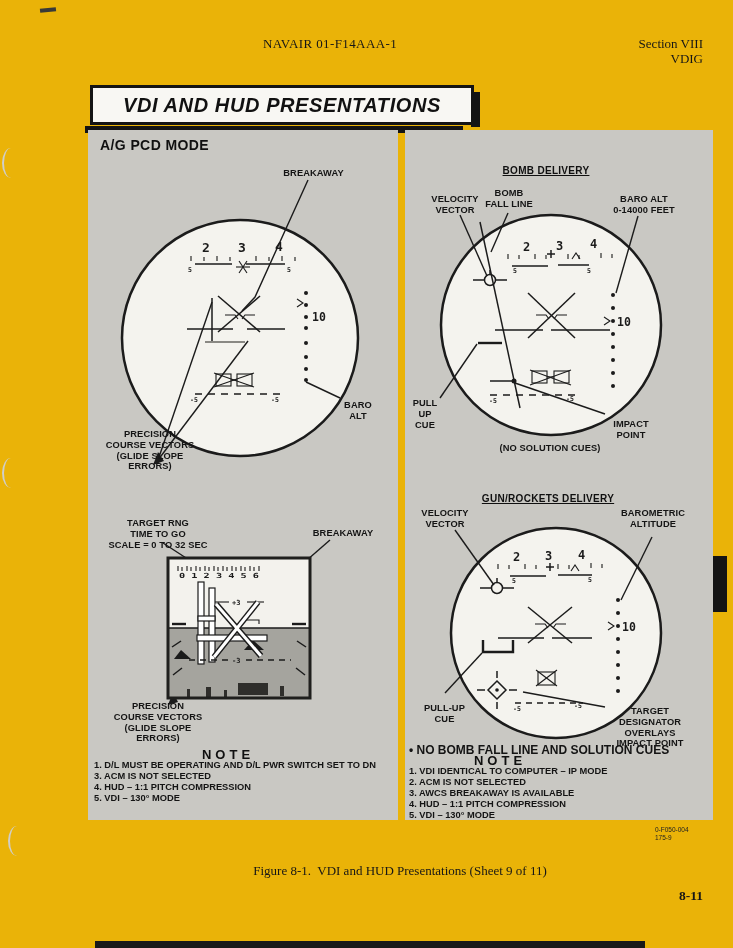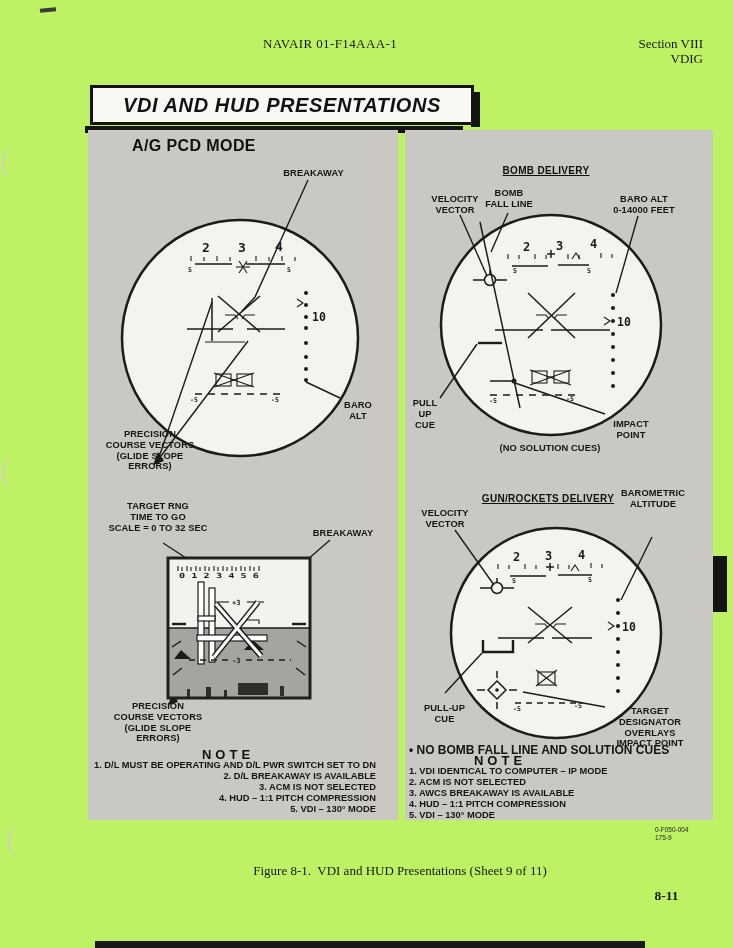--- a/index.html
+++ b/index.html
@@ -1,55 +1,55 @@
 <!DOCTYPE html>
 <html><head>
 <meta charset="utf-8">
 <style>
   html,body{margin:0;padding:0;background:#e9e8e5;}
-  .page{position:relative;width:733px;height:948px;margin:0 auto;background:#bef264;
+  .page{position:relative;width:733px;height:948px;margin:0 auto;background:#eab308;
         font-family:"Liberation Sans",sans-serif;overflow:hidden;color:#161616;}
   .serif{font-family:"Liberation Serif",serif;}
   .abs{position:absolute;}
   
   .hdr-center{left:150px;top:36px;width:360px;text-align:center;font-size:13px;letter-spacing:.4px;}
   .hdr-right{left:590px;top:36px;width:113px;text-align:right;font-size:13px;line-height:15px;white-space:pre-line;}
   
   #banner{left:90px;top:85px;width:378px;height:34px;background:#f8f7f3;border:3px solid #141414;
           display:flex;align-items:center;justify-content:center;}
   #banner::after{content:"";position:absolute;left:-8px;bottom:-11px;width:100%;height:7px;background:#141414;}
   #banner::before{content:"";position:absolute;right:-9px;top:4px;width:9px;height:104%;background:#141414;}
   .banner-text{font:italic 700 20px/22px "Liberation Sans",sans-serif;letter-spacing:.6px;color:#111;}
   
   .panel{position:absolute;top:130px;height:690px;background:#c9c8c3;}
   #panel-left{left:88px;width:310px;}
   #panel-right{left:405px;width:308px;}
   .panel svg{position:absolute;left:0;top:0;}
-  .panel-title{position:absolute;font-weight:700;font-size:16px;letter-spacing:.4px;color:#101010;margin-left:32px;}
+  .panel-title{position:absolute;font-weight:700;font-size:14px;letter-spacing:.4px;color:#101010;}
   .lbl{position:absolute;font-weight:700;font-size:9.3px;line-height:10.8px;text-align:center;
        white-space:pre-line;letter-spacing:.1px;color:#141414;}
   .sub{position:absolute;font-weight:700;font-size:10px;text-decoration:underline;text-align:center;
        letter-spacing:.3px;color:#101010;}
   .note-title{position:absolute;font-weight:700;font-size:13px;letter-spacing:4px;text-align:center;color:#101010;}
   .notes{position:absolute;}
   .note-item{font-weight:700;font-size:9.3px;line-height:11px;white-space:nowrap;color:#141414;}
   .bullet-note{position:absolute;font-weight:700;font-size:12px;white-space:nowrap;color:#141414;}
   
   .k{stroke:#1b1b1b;fill:none;stroke-width:1.5;}
   .k1{stroke:#1b1b1b;fill:none;stroke-width:1.1;}
   .k2{stroke:#1b1b1b;fill:none;stroke-width:2.4;}
   .ld{stroke:#1b1b1b;fill:none;stroke-width:1.4;}
   .gray{stroke:#8a8984;fill:none;stroke-width:2;}
   text.h{font-family:"DejaVu Sans Mono",monospace;fill:#1b1b1b;font-weight:bold;}
   .dot{fill:#1b1b1b;}
   .wh{fill:#ffffff;stroke:#1b1b1b;stroke-width:1.2;}
   
   .fig-ref{left:655px;top:826px;font-size:6.5px;line-height:7.5px;white-space:pre-line;color:#222;}
   .caption{left:67px;top:863px;width:666px;text-align:center;font-size:13px;white-space:pre;}
-  .pagenum{left:630px;top:888px;width:73px;text-align:center;font-size:13.5px;font-weight:700;}
+  .pagenum{left:630px;top:888px;width:73px;text-align:right;font-size:13.5px;font-weight:700;}
   
   .tab{left:706px;top:556px;width:21px;height:56px;background:#141414;}
   .strip{left:95px;top:941px;width:550px;height:7px;background:#191919;}
   .corner-mark{left:40px;top:8px;width:16px;height:4px;background:#3a3a38;transform:rotate(-6deg);}
   .ring{width:16px;height:30px;border-left:2px solid #cfceca;border-radius:50% / 50%;}
 </style>
 </head>
 <body>
 
 <div class="page">
@@ -196,31 +196,30 @@
       </g>
     </svg>
 
     <div class="panel-title" style="left:12px;top:7px;">A/G PCD MODE</div>
     <div class="lbl" style="left:183px;top:38px;width:85px;">BREAKAWAY</div>
     <div class="lbl" style="left:243px;top:270px;width:54px;text-align:center;">BARO
 ALT</div>
     <div class="lbl" style="left:12px;top:299px;width:100px;">PRECISION
 COURSE VECTORS
 (GLIDE SLOPE ERRORS)</div>
-    <div class="lbl" style="left:10px;top:371px;width:120px;">TARGET RNG
+    <div class="lbl" style="left:10px;top:388px;width:120px;">TARGET RNG
 TIME TO GO
 SCALE = 0 TO 32 SEC</div>
     <div class="lbl" style="left:220px;top:398px;width:70px;">BREAKAWAY</div>
     <div class="lbl" style="left:20px;top:571px;width:100px;">PRECISION
 COURSE VECTORS
 (GLIDE SLOPE ERRORS)</div>
     <div class="note-title" style="left:70px;top:617px;width:140px;">NOTE</div>
-    <div class="notes" style="left:6px;top:630px;text-align:right;">
+    <div class="notes" style="left:6px;top:630px;">
       <div class="note-item">1. D/L MUST BE OPERATING AND D/L PWR SWITCH SET TO DN</div>
-      <div class="note-item">2. D/L BREAKAWAY IS AVAILABLE</div>
       <div class="note-item">3. ACM IS NOT SELECTED</div>
       <div class="note-item">4. HUD – 1:1 PITCH COMPRESSION</div>
       <div class="note-item">5. VDI – 130° MODE</div>
     </div>
   </div>
 
   <div class="panel" id="panel-right">
     <svg width="308" height="690" viewBox="0 0 308 690">
 
       <circle cx="146" cy="195" r="110" fill="#f4f3ee" stroke="#1b1b1b" stroke-width="2.5"></circle>
@@ -373,21 +372,21 @@
 0-14000 FEET</div>
     <div class="lbl" style="left:5px;top:268px;width:30px;">PULL
 UP
 CUE</div>
     <div class="lbl" style="left:190px;top:289px;width:72px;">IMPACT
 POINT</div>
     <div class="lbl" style="left:75px;top:313px;width:140px;">(NO SOLUTION CUES)</div>
     <div class="sub" style="left:73px;top:363px;width:140px;">GUN/ROCKETS DELIVERY</div>
     <div class="lbl" style="left:10px;top:378px;width:60px;">VELOCITY
 VECTOR</div>
-    <div class="lbl" style="left:205px;top:358px;width:86px;">BAROMETRIC
+    <div class="lbl" style="left:205px;top:378px;width:86px;">BAROMETRIC
 ALTITUDE</div>
     <div class="lbl" style="left:12px;top:573px;width:55px;">PULL-UP
 CUE</div>
     <div class="lbl" style="left:200px;top:576px;width:90px;">TARGET
 DESIGNATOR
 OVERLAYS
 IMPACT POINT</div>
     <div class="bullet-note" style="left:4px;top:613px;">• NO BOMB FALL LINE AND SOLUTION CUES</div>
     <div class="note-title" style="left:25px;top:623px;width:140px;">NOTE</div>
     <div class="notes" style="left:4px;top:636px;">

